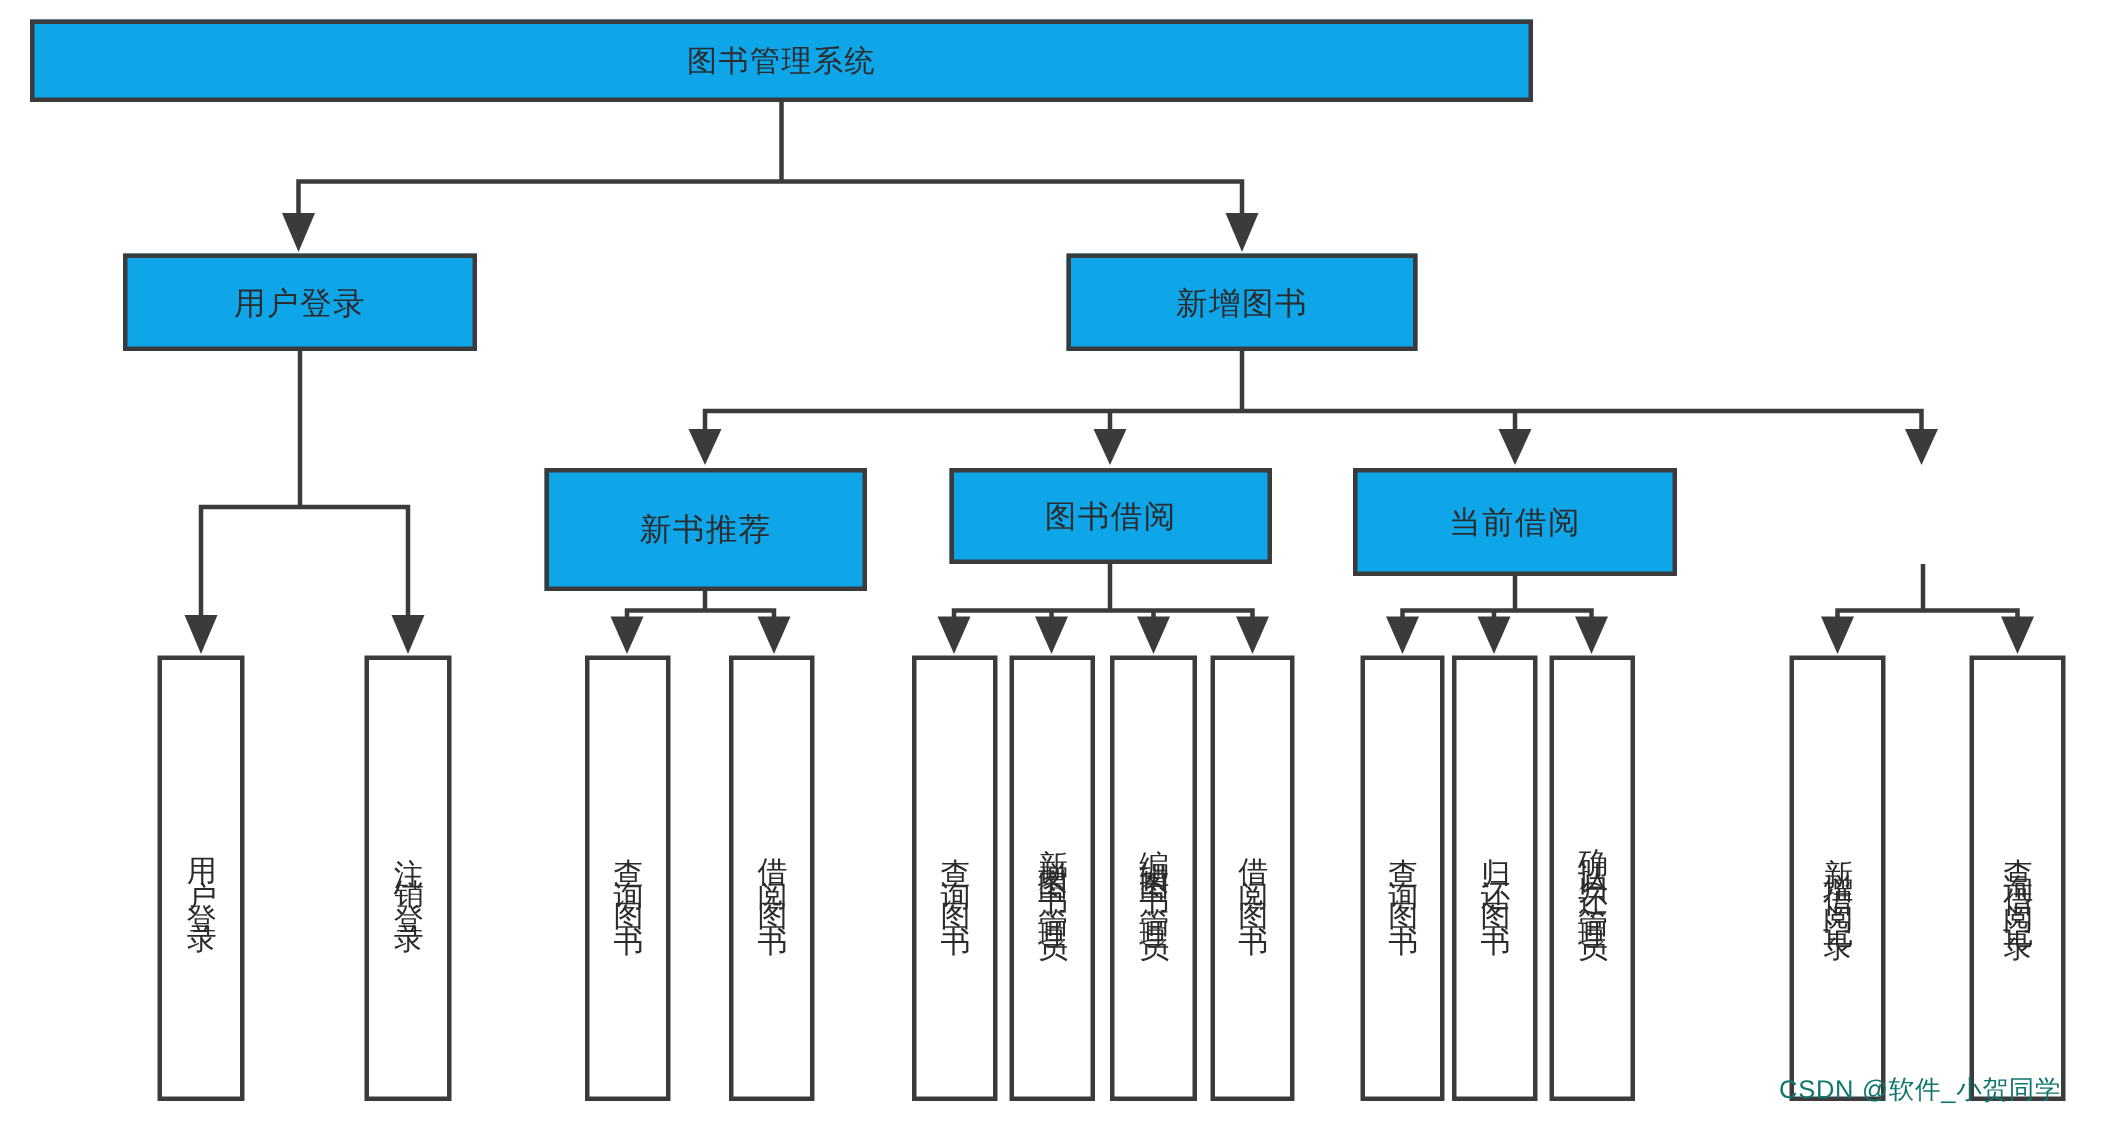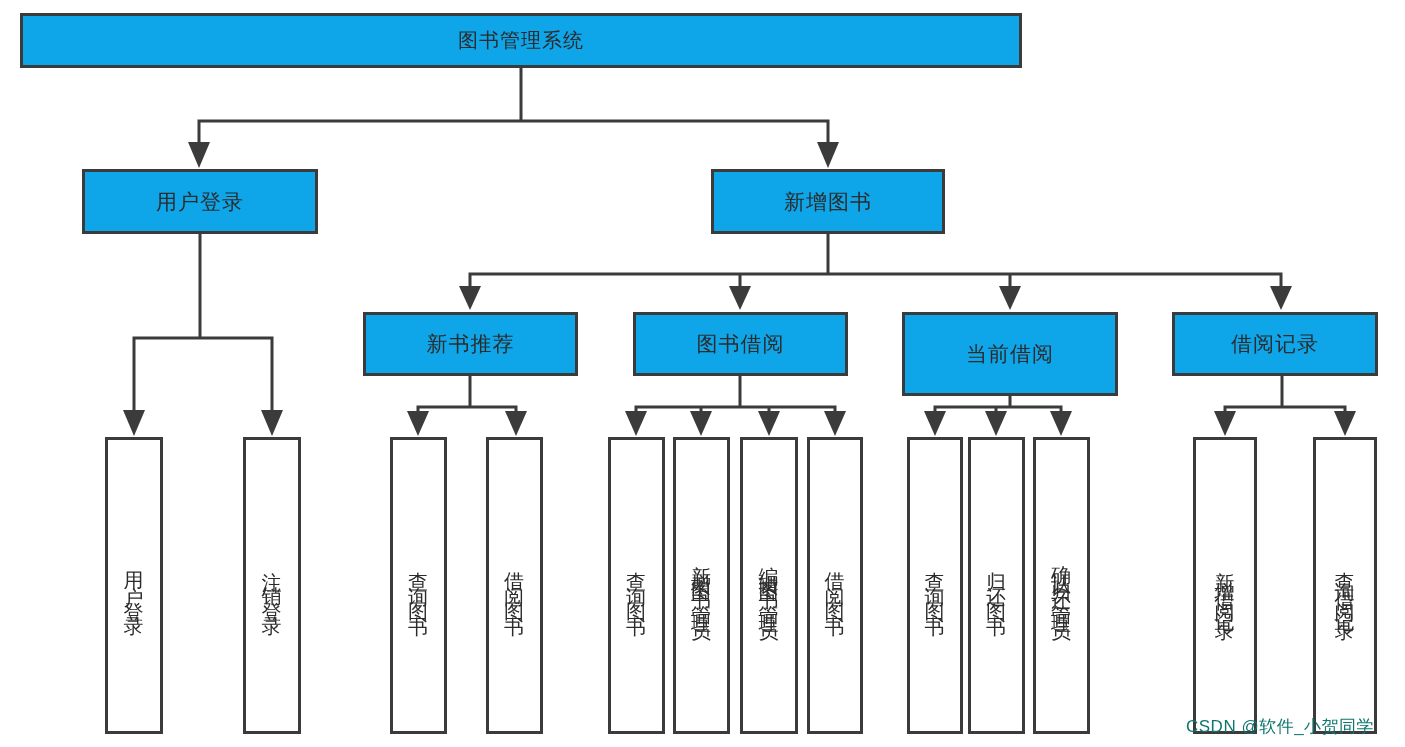--- a/index.html
+++ b/index.html
@@ -36,23 +36,23 @@
     text-orientation:mixed;
     letter-spacing:15px;
     line-height:1;
   }
   .vnode span.mid{letter-spacing:10px;}
   .vnode span.long{letter-spacing:8px;}
   
   #n-root{left:20px;top:13px;width:1002px;height:55px;font-size:20px;}
   #n-userlogin{left:82px;top:169px;width:236px;height:65px;}
   #n-bookmanage{left:711px;top:169px;width:234px;height:65px;}
-  #n-newrec{left:363px;top:312px;width:215px;height:64px;}
+  #n-newrec{left:363px;top:312px;width:215px;height:82px;}
   #n-bookborrow{left:633px;top:312px;width:215px;height:64px;}
-  #n-curborrow{left:902px;top:312px;width:216px;height:84px;}
+  #n-curborrow{left:902px;top:312px;width:216px;height:72px;}
   #n-borrowrec{left:1172px;top:312px;width:206px;height:64px;}
   #l-userlogin{left:105px;top:437px;width:58px;height:297px;}
   #l-logout{left:243px;top:437px;width:58px;height:297px;}
   #l-querybook1{left:390px;top:437px;width:57px;height:297px;}
   #l-borrowbook1{left:486px;top:437px;width:57px;height:297px;}
   #l-querybook2{left:608px;top:437px;width:57px;height:297px;}
   #l-addbook{left:673px;top:437px;width:57px;height:297px;}
   #l-editbook{left:740px;top:437px;width:58px;height:297px;}
   #l-borrowbook2{left:807px;top:437px;width:56px;height:297px;}
   #l-querybook3{left:907px;top:437px;width:56px;height:297px;}
@@ -145,23 +145,20 @@
 
   <div class="node" id="n-newrec">
     <span>新书推荐</span>
   </div>
   <div class="node" id="n-bookborrow">
     <span>图书借阅</span>
   </div>
   <div class="node" id="n-curborrow">
     <span>当前借阅</span>
   </div>
-  <div class="node" id="n-borrowrec">
-    <span>借阅记录</span>
-  </div>
 
   <div class="vnode" id="l-userlogin">
     <span>用户登录</span>
   </div>
   <div class="vnode" id="l-logout">
     <span>注销登录</span>
   </div>
   <div class="vnode" id="l-querybook1">
     <span>查询图书</span>
   </div>

